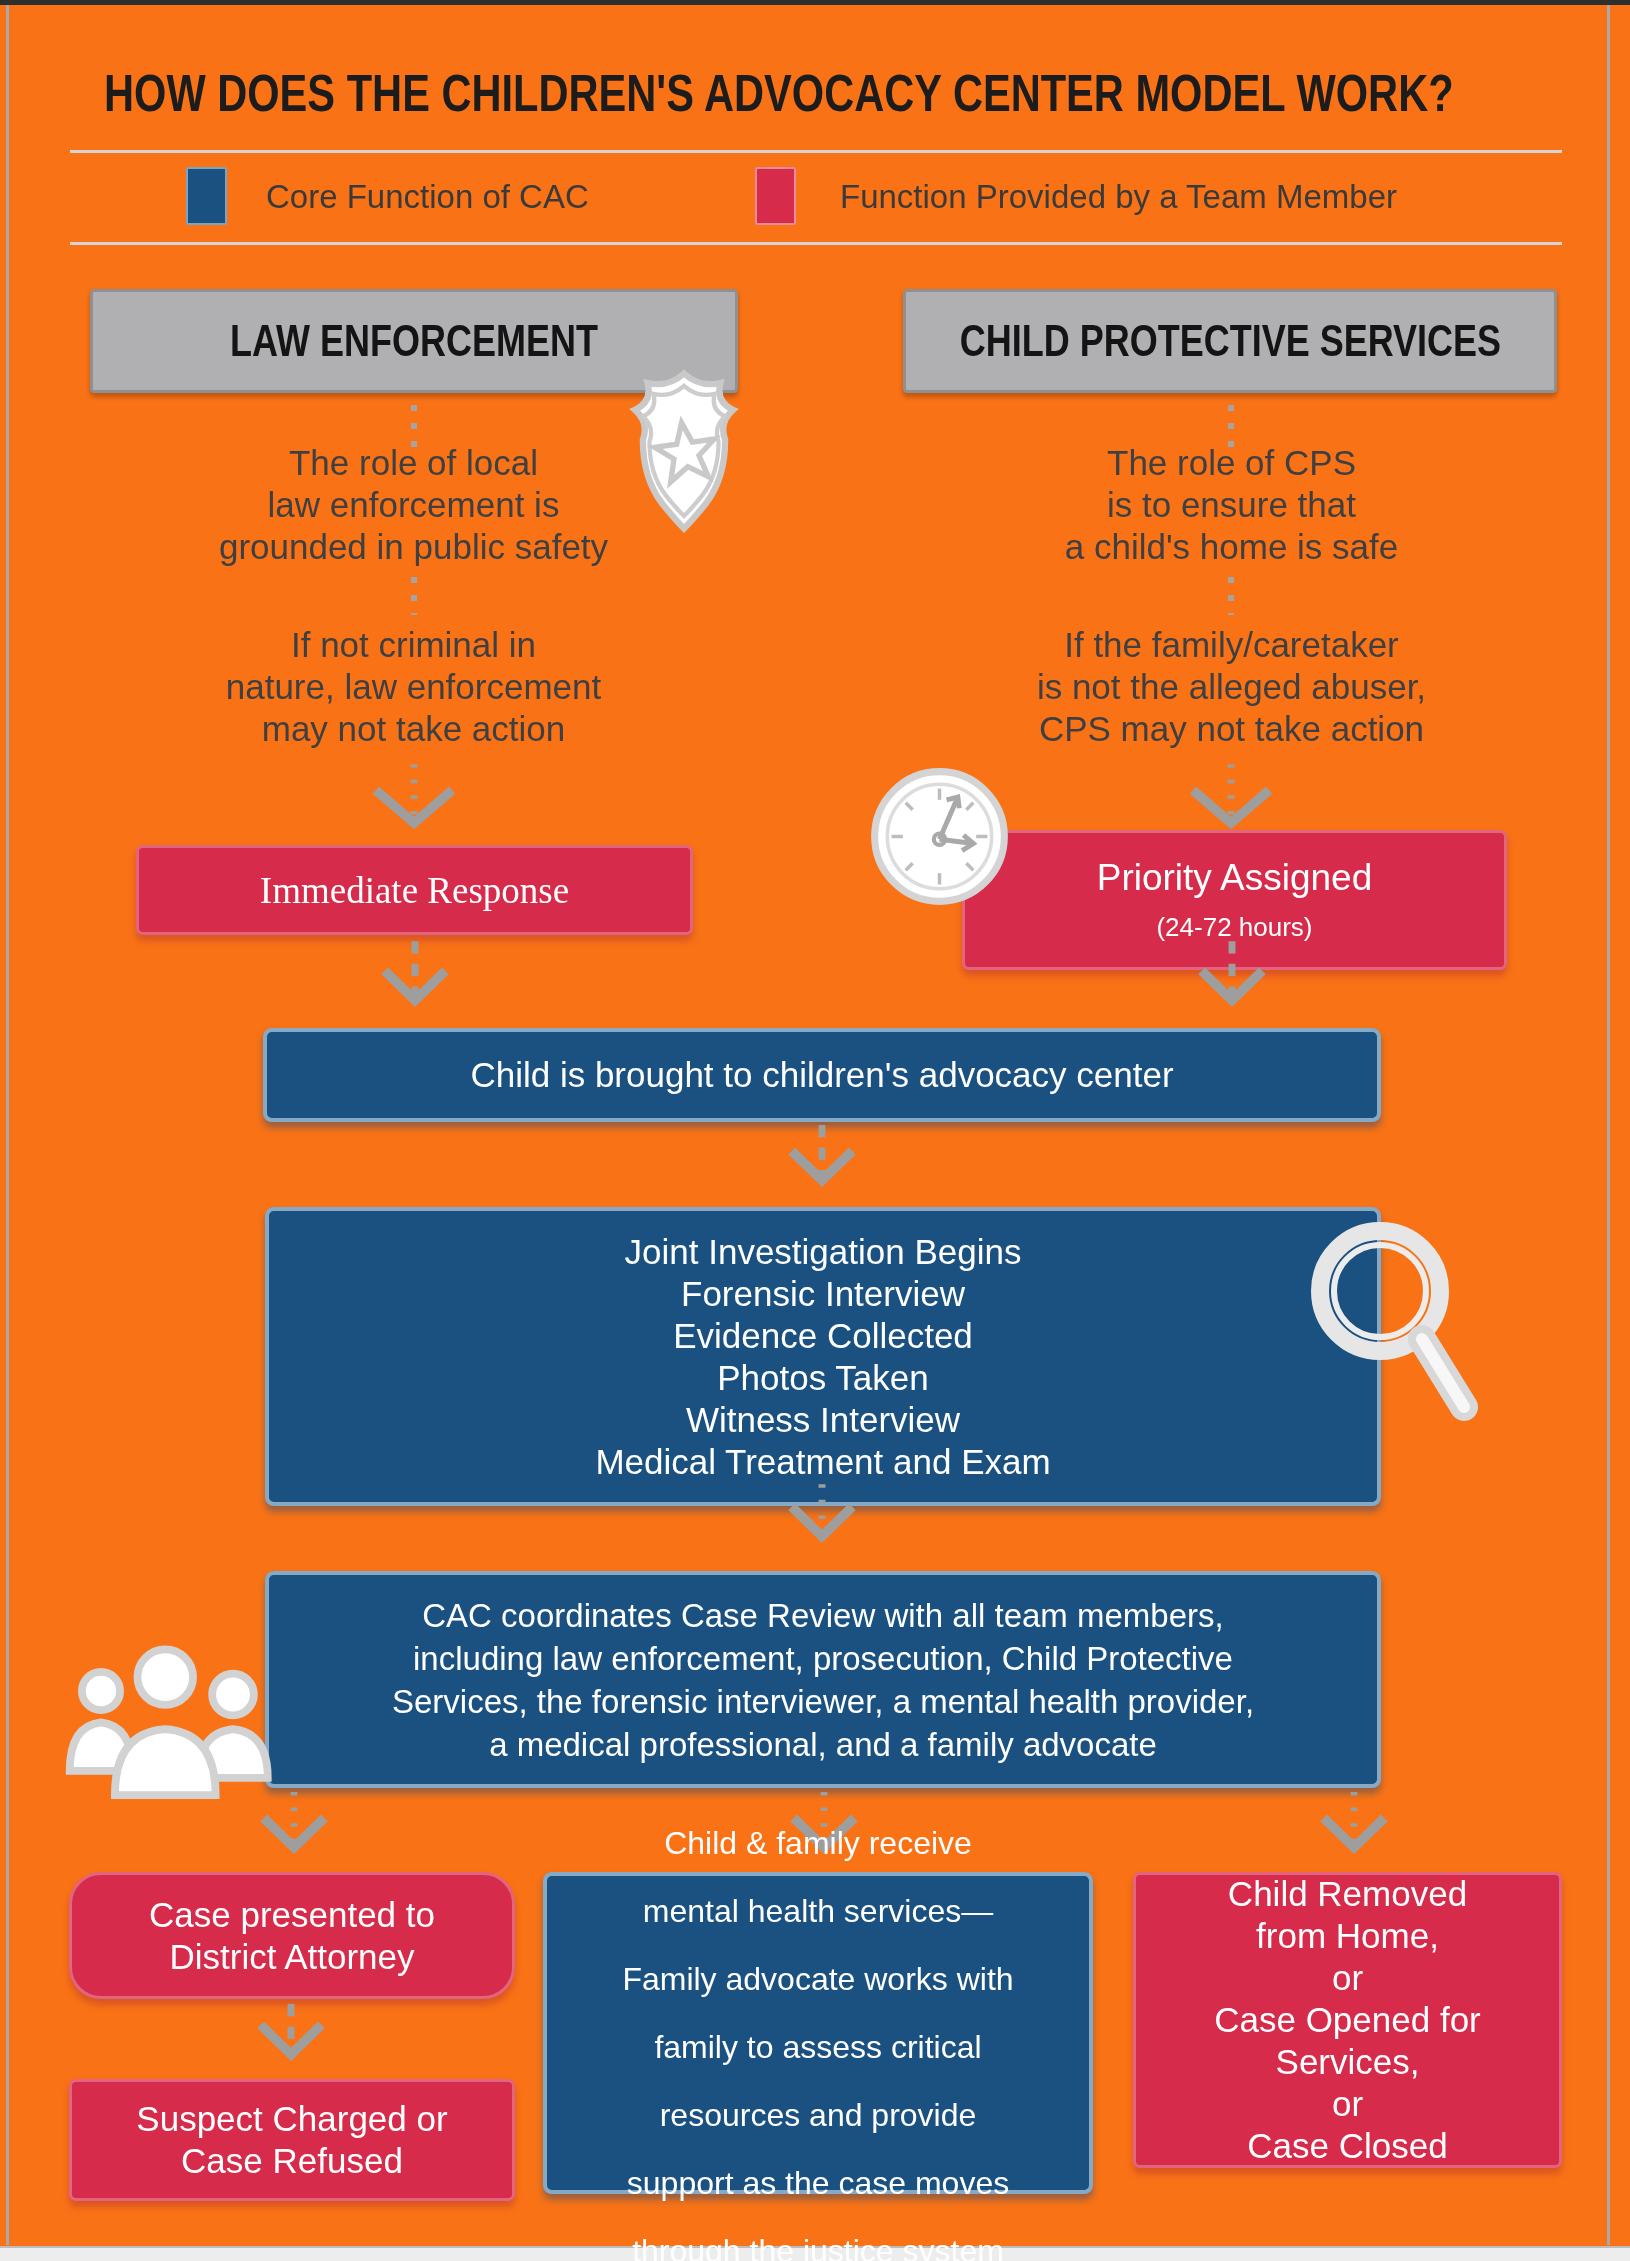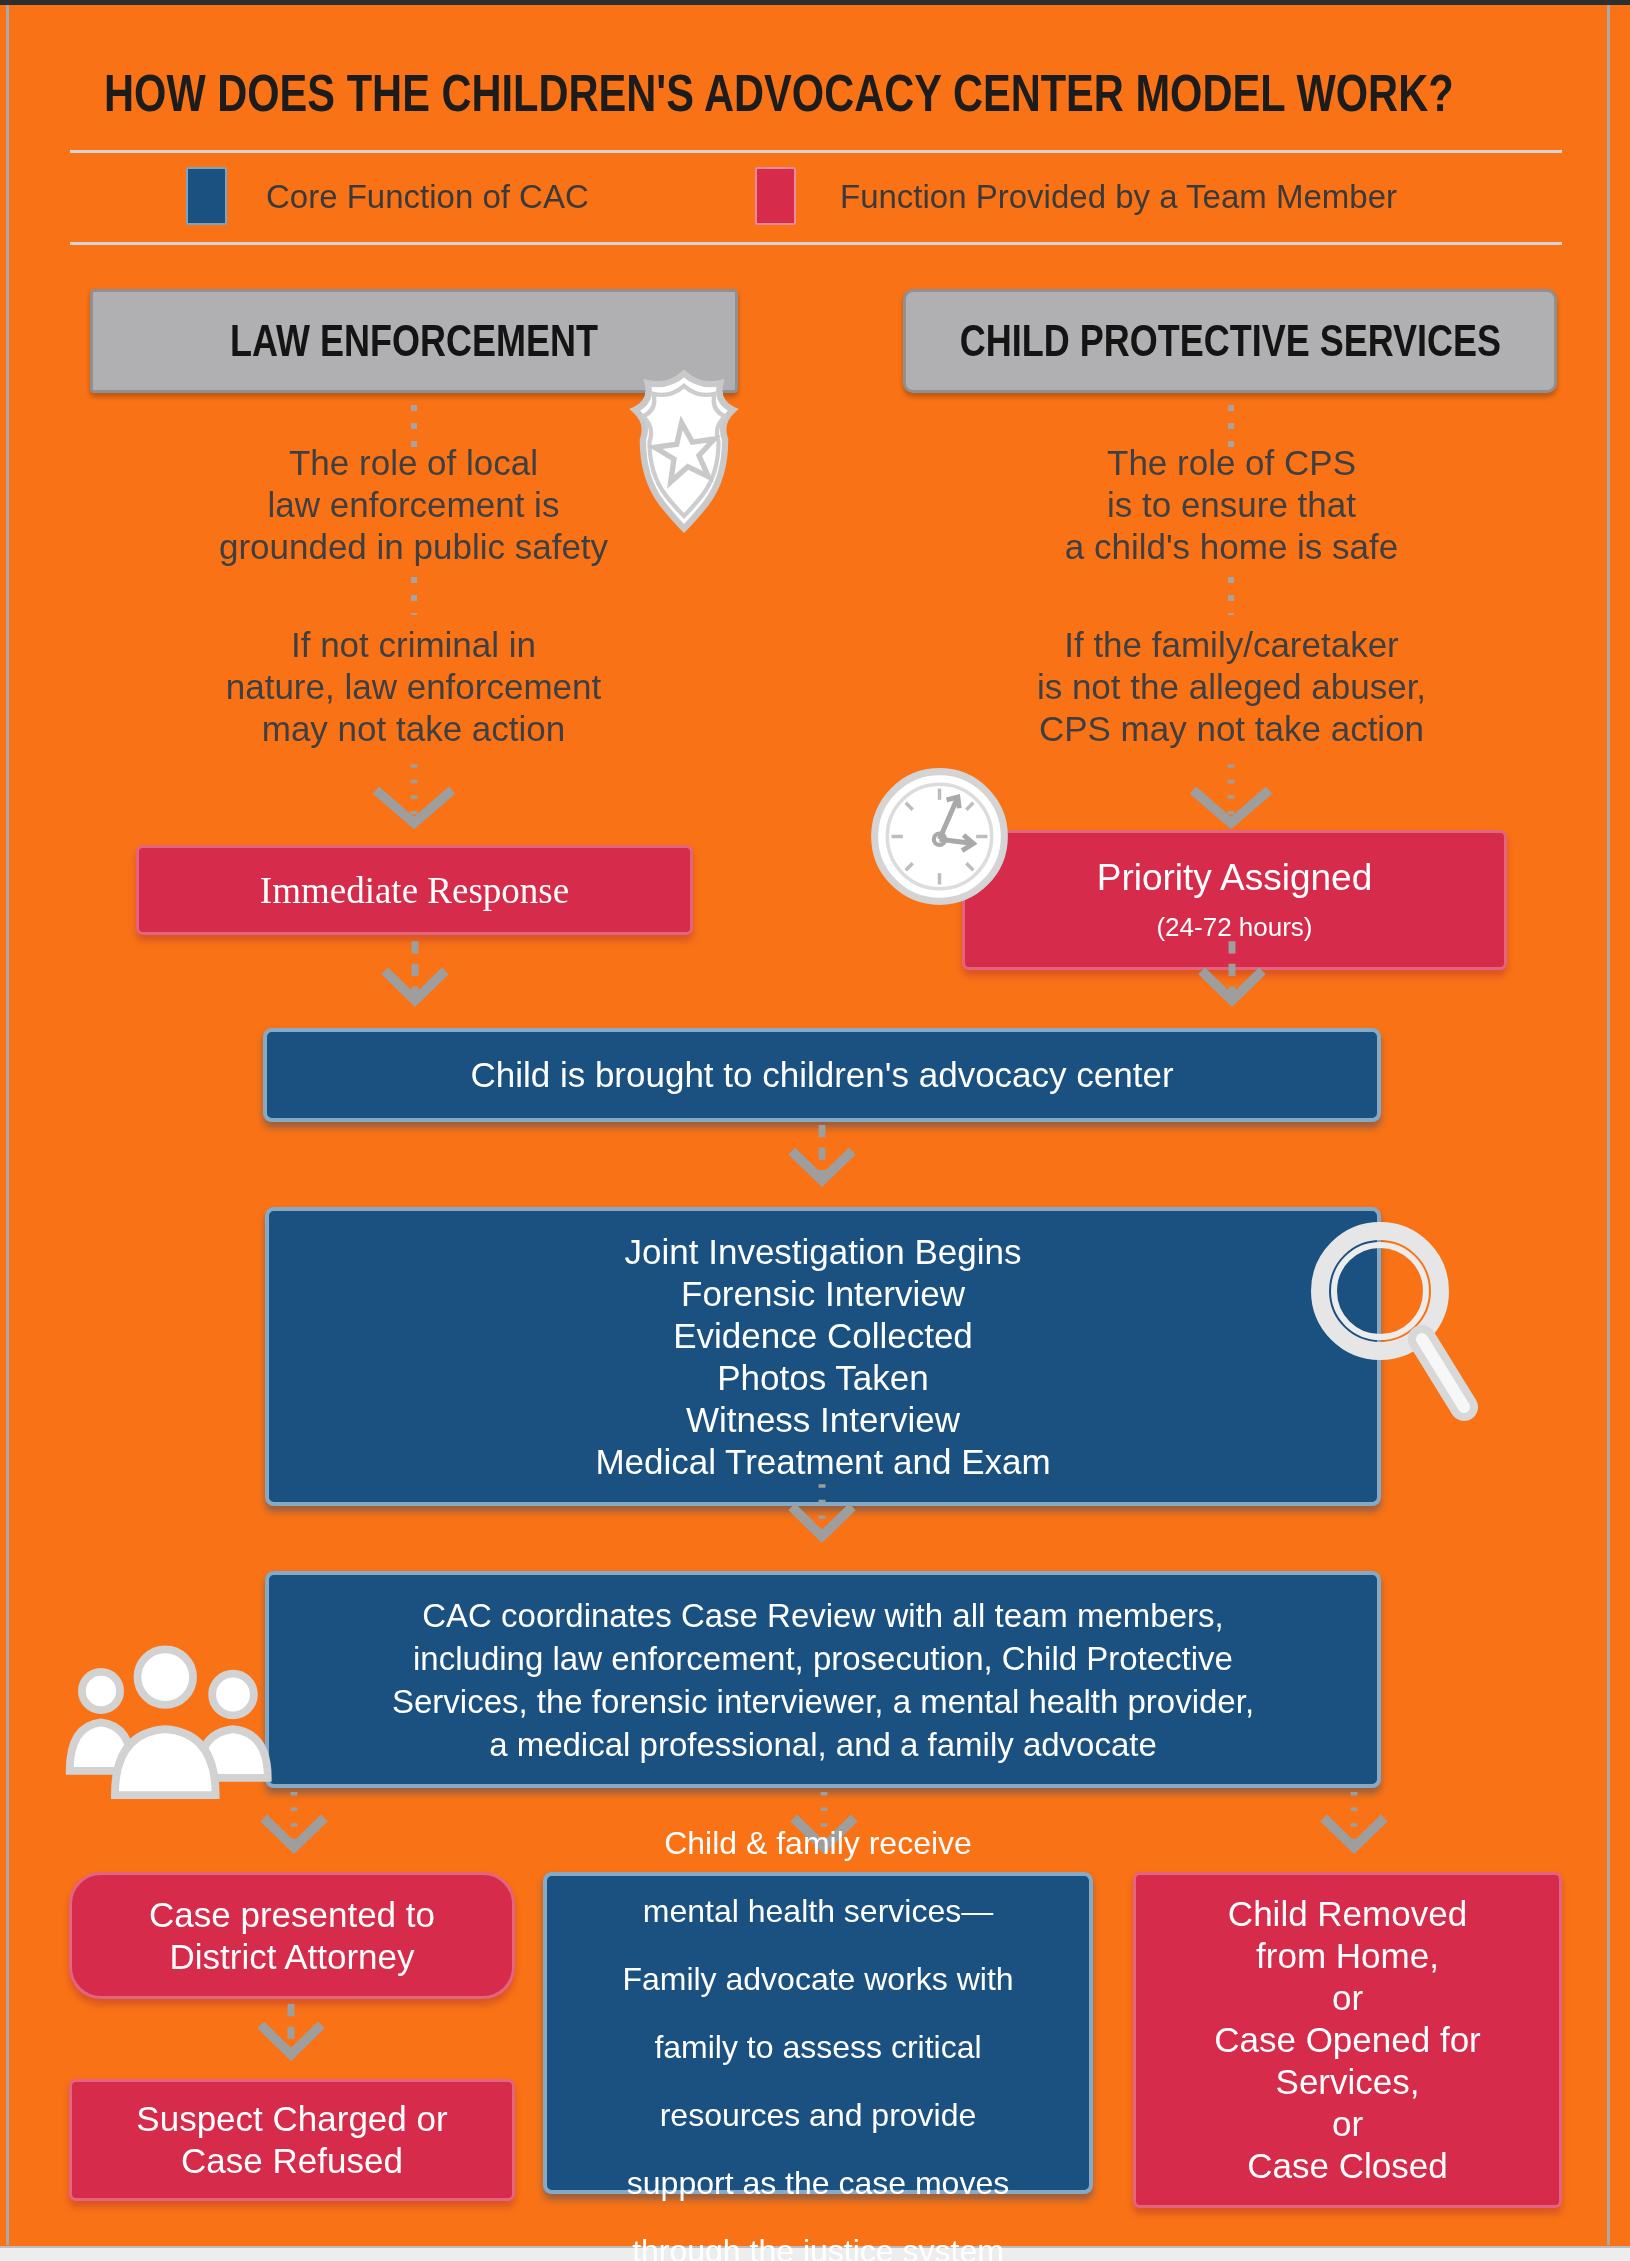--- a/index.html
+++ b/index.html
@@ -26,21 +26,21 @@
   .legend-label{position:absolute;top:167px;height:59px;line-height:59px;font-size:33px;color:#3a3a3a;}
   .ll1{left:266px;} .ll2{left:840px;}
 
   
   .gray-header{
     position:absolute;top:289px;height:104px;background:#b0b0b2;border:3.5px solid #909092;border-radius:4.3px;
     box-shadow:0 3.5px 5.2px rgba(0,0,0,.25);display:flex;align-items:center;justify-content:center;
     font-size:45px;font-weight:bold;color:#141414;box-sizing:border-box;
   }
   #hdr-law{left:90px;width:648px;}
-  #hdr-cps{left:903px;width:654px;border-radius:10px;}
+  #hdr-cps{left:903px;width:654px;}
 
   
   .vdots{position:absolute;width:6px;background-image:repeating-linear-gradient(to bottom,#a4a4a6 0 6px,transparent 6px 18px);}
 
   
   .tcol{position:absolute;width:487px;text-align:center;font-size:35px;line-height:42px;color:#3f3f41;}
   .tcol .ln{height:42px;}
 
   
   .arr{position:absolute;}
@@ -259,21 +259,21 @@
   <div id="box-services" class="bluebox" style="left:543px;top:1872px;width:550px;height:322px;">
     <div class="ln">Child &amp; family receive</div>
     <div class="ln">mental health services—</div>
     <div class="ln">Family advocate works with</div>
     <div class="ln">family to assess critical</div>
     <div class="ln">resources and provide</div>
     <div class="ln">support as the case moves</div>
     <div class="ln">through the justice system</div>
   </div>
 
-  <div id="box-removal" class="redbox" style="left:1133px;top:1872px;width:429px;height:336px;text-align:right;">
+  <div id="box-removal" class="redbox" style="left:1133px;top:1872px;width:429px;height:296px;text-align:right;">
     <div class="ln">Child Removed</div>
     <div class="ln">from Home,</div>
     <div class="ln">or</div>
     <div class="ln">Case Opened for</div>
     <div class="ln">Services,</div>
     <div class="ln">or</div>
     <div class="ln">Case Closed</div>
   </div>
 
 </div>

